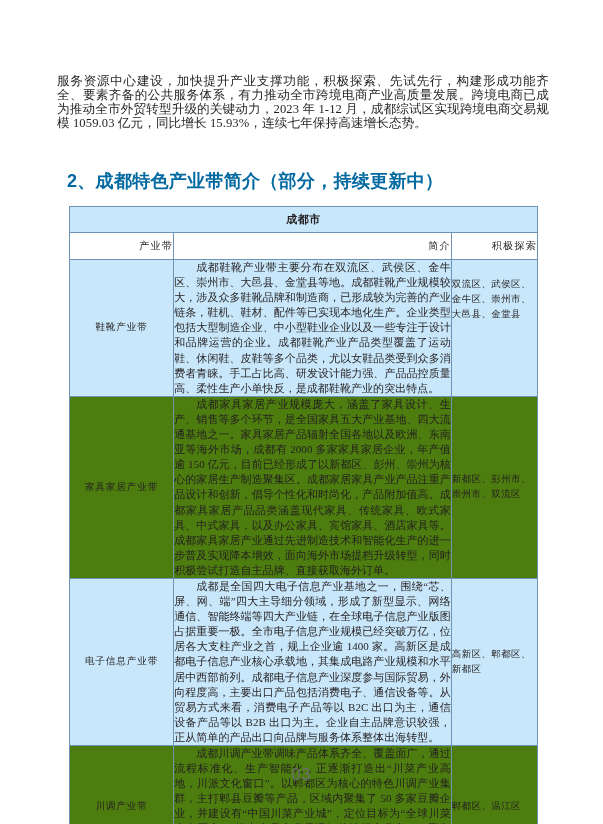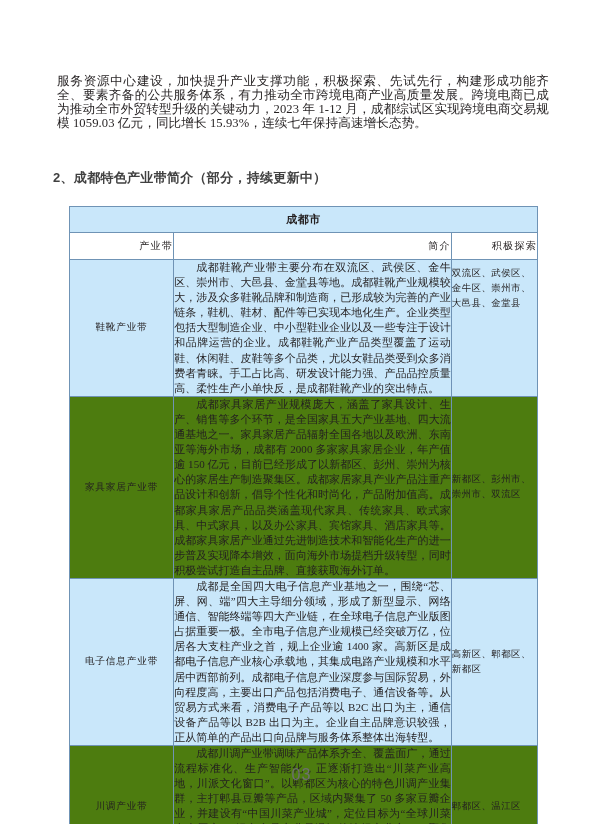--- a/index.html
+++ b/index.html
@@ -36,26 +36,26 @@
     line-height: 14px;
     text-align: justify;
     text-justify: inter-ideograph;
     letter-spacing: 0.1px;
     color: #231f20;
   }
 
   
   .section-heading {
     position: absolute;
-    left: 53px;
+    left: 67px;
     top: 169px;
-    font-size: 13px;
+    font-size: 18px;
     font-weight: bold;
     letter-spacing: 0.3px;
-    color: #404040;
+    color: #0369a1;
     font-family: "Liberation Sans", "DejaVu Sans", sans-serif;
   }
 
   
   .tbl-wrap {
     position: absolute;
     left: 69px;
     top: 206px;
     width: 469px;
   }
@@ -113,21 +113,21 @@
     text-indent: 2em;
   }
   td.area {
     padding: 4px 6px 4px 7px;
     line-height: 15.1px;
     font-size: 9.4px;
     letter-spacing: 0.5px;
     text-align: left;
     vertical-align: middle;
   }
-  td.area.top { vertical-align: top; padding-top: 6px; }
+  td.area.top { vertical-align: top; padding-top: 17px; }
 
   tr.blue td { background: #c9e7fa; }
   tr.white td { background: #4d7c0f; }
 
   
   .page-number {
     position: absolute;
     left: 0;
     top: 766px;
     width: 603px;

